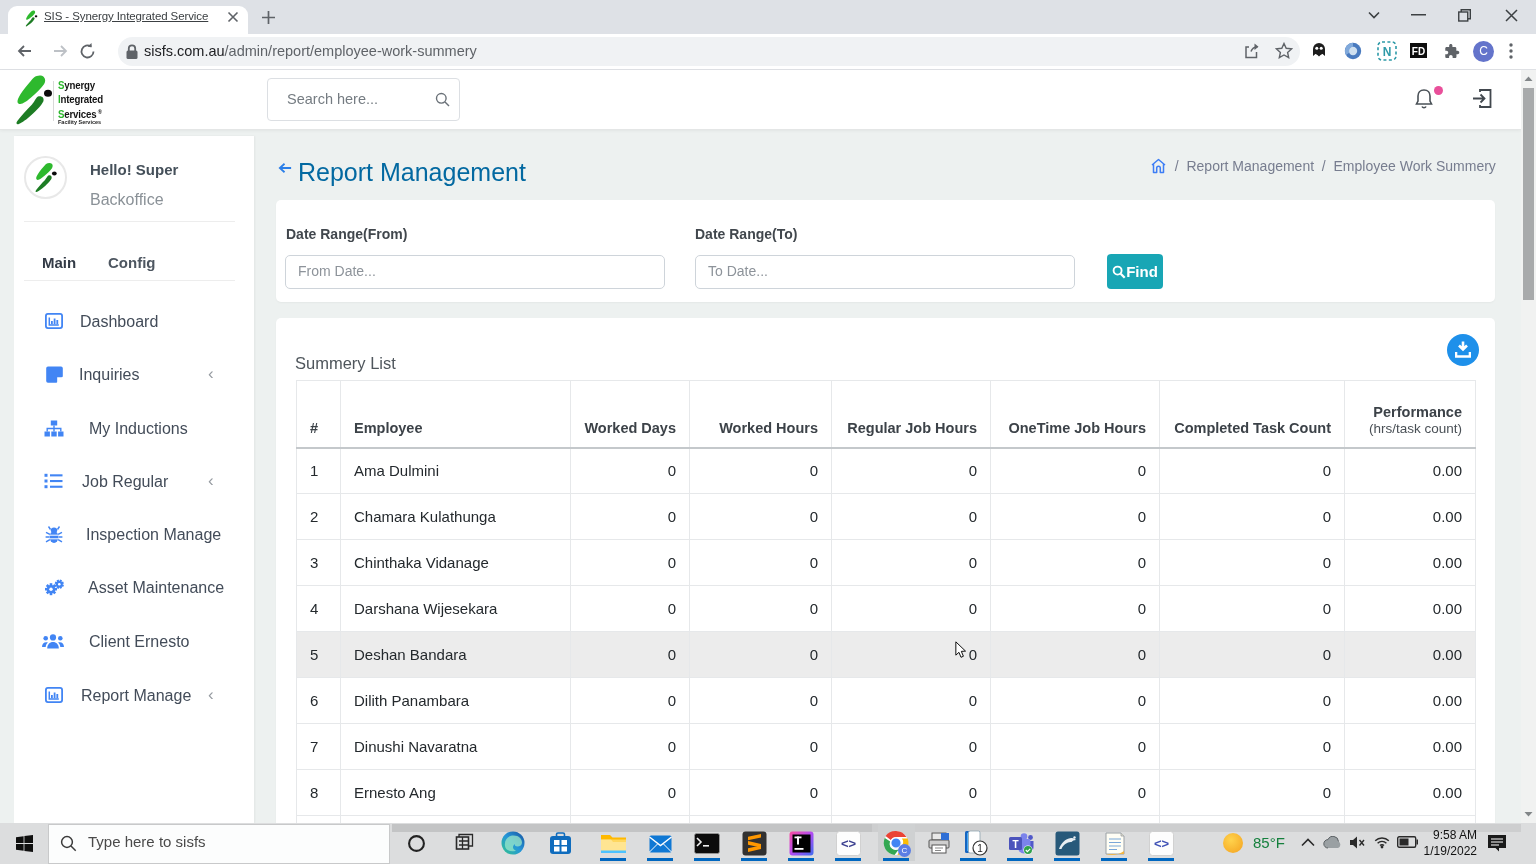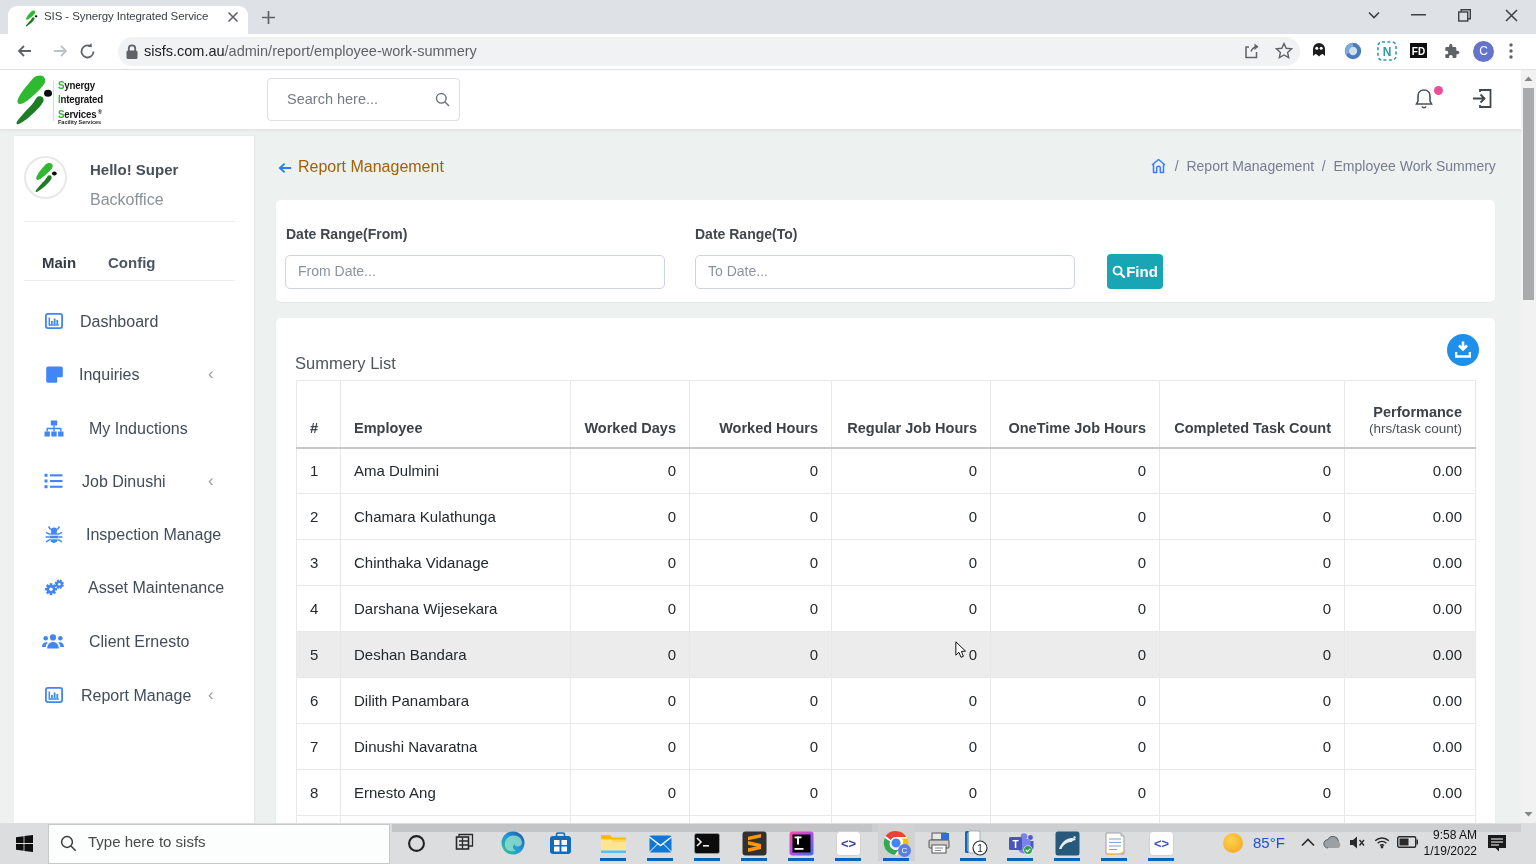--- a/index.html
+++ b/index.html
@@ -3,21 +3,21 @@
 <meta charset="utf-8">
 <style>
 * { margin:0; padding:0; box-sizing:border-box; }
 html,body { width:1536px; height:864px; overflow:hidden; font-family:"Liberation Sans", sans-serif; }
 body { position:relative; background:#edf1f0; }
 .abs { position:absolute; }
 
 
 #tabbar { left:0; top:0; width:1536px; height:34px; background:#dee1e6; }
 #tab { left:8px; top:6px; width:240px; height:28px; background:#fff; border-radius:9px 9px 0 0; }
-#tabtitle { left:44px; top:10px; font-size:11.5px; color:#3c4043; letter-spacing:-0.1px; }
+#tabtitle { left:44px; top:10px; font-size:11.5px; color:#3c4043; letter-spacing:-0.1px;text-decoration:underline; }
 .wctl { top:8px; color:#3c4043; }
 #toolbar { left:0; top:34px; width:1536px; height:36px; background:#ffffff; border-bottom:1px solid #dfe1e5; }
 #omnibox { left:118px; top:37px; width:1182px; height:29px; background:#f0f2f4; border-radius:15px; }
 #urltext { left:144px; top:43px; font-size:14.5px; color:#202124; }
 #urltext span { color:#5f6368; }
 
 
 #appheader { left:0; top:70px; width:1521px; height:60px; background:#fff; border-bottom:1px solid #e4e6e6; box-shadow:0 1px 3px rgba(0,0,0,0.05); }
 #logotext { left:58px; top:79px; font-size:10px; font-weight:bold; color:#141414; line-height:13.6px; letter-spacing:-0.2px; transform:scaleX(0.97); transform-origin:left top; }
 #logotext .g { color:#2eb82e; }
@@ -32,21 +32,21 @@
 #hello { left:90px; top:161px; font-size:15px; font-weight:bold; color:#45505a; }
 #backoffice { left:90px; top:183px; font-size:16px; color:#8a9197;margin-top:8px; }
 .sdiv { left:24px; width:211px; height:1px; background:#ededed; }
 #maintab { left:42px; top:254px; font-size:15px; font-weight:bold; color:#333b46; }
 #configtab { left:108px; top:254px; font-size:15px; font-weight:bold; color:#4d5660; }
 .mitem { left:0; font-size:16px; color:#434c59; }
 .mchev { left:209px; font-size:17px; color:#969ba1; margin-top:-2px; }
 
 
 #backarrow { left:277px; top:160px; }
-#pagetitle { left:298px; top:158px; font-size:16px; color:#a16207; }
+#pagetitle { left:298px; top:158px; font-size:25px; color:#0369a1; }
 #breadcrumb { top:159px; font-size:14px; color:#777d8f; white-space:nowrap; }
 .card { background:#fff; border-radius:5px; box-shadow:0 1px 2px rgba(0,0,0,0.04); }
 #filtercard { left:276px; top:200px; width:1219px; height:102px; }
 .flabel { top:226px; font-size:14px; font-weight:bold; color:#41474d; }
 .finput { top:255px; width:380px; height:34px; border:1px solid #ced4da; border-radius:5px; background:#fff; }
 .fph { top:263px; font-size:14px; color:#8d939a; }
 #findbtn { left:1107px; top:254px; width:56px; height:35px; background:#18a6b5; border-radius:4px; color:#fff; font-size:15px; text-align:center; line-height:35px;font-weight:bold; }
 #sumcard { left:276px; top:318px; width:1219px; height:546px; }
 #sumtitle { left:295px; top:341px; font-size:16.5px; color:#4f565c;margin-top:13px; }
 #dlbtn { left:1447px; top:334px; width:32px; height:32px; border-radius:50%; background:#1e90ea; }
@@ -228,21 +228,21 @@
   </svg>
 <div class="abs mitem" style="left:89px;top:420px">My Inductions</div>
 <svg class="abs" style="left:44px;top:473px" width="19" height="16" viewBox="0 0 19 16">
     <rect x="0.5" y="0.8" width="3" height="3" fill="#4285f4"></rect>
     <rect x="0.5" y="6.5" width="3" height="3" fill="#4285f4"></rect>
     <rect x="0.5" y="12.2" width="3" height="3" fill="#4285f4"></rect>
     <rect x="6" y="1.3" width="12.5" height="2.1" fill="#4285f4"></rect>
     <rect x="6" y="7" width="12.5" height="2.1" fill="#4285f4"></rect>
     <rect x="6" y="12.7" width="12.5" height="2.1" fill="#4285f4"></rect>
   </svg>
-<div class="abs mitem" style="left:82px;top:473px">Job Dinushi</div>
+<div class="abs mitem" style="left:82px;top:473px">Job Regular</div>
 <div class="abs mchev" style="left:208px;top:473px">‹</div>
 <svg class="abs" style="left:45px;top:525px" width="18" height="19" viewBox="0 0 18 19">
     <path d="M5.5,4.5 L3.5,1.5 M12.5,4.5 L14.5,1.5" stroke="#4285f4" stroke-width="1.4"></path>
     <ellipse cx="9" cy="5.2" rx="3.2" ry="2.6" fill="#4285f4"></ellipse>
     <ellipse cx="9" cy="12" rx="4.4" ry="6" fill="#4285f4"></ellipse>
     <path d="M4.9,9.3 L1,7.4 M4.5,12 L0.6,12 M4.9,14.7 L1,16.8 M13.1,9.3 L17,7.4 M13.5,12 L17.4,12 M13.1,14.7 L17,16.8" stroke="#4285f4" stroke-width="1.5"></path>
     <path d="M5,10.2 L13,10.2 M5,13.8 L13,13.8" stroke="#fff" stroke-width="1"></path>
   </svg>
 <div class="abs mitem" style="left:86px;top:526px">Inspection Manage</div>
 <svg class="abs" style="left:43px;top:579px" width="21" height="18" viewBox="0 0 21 18">
@@ -613,21 +613,21 @@
 
 <svg class="abs" style="left:1222px;top:832px" width="22" height="22" viewBox="0 0 22 22">
       <defs>
         <radialGradient id="sun" cx="0.4" cy="0.35" r="0.8">
           <stop offset="0" stop-color="#ffd34d"></stop>
           <stop offset="1" stop-color="#f5a623"></stop>
         </radialGradient>
       </defs>
       <circle cx="11" cy="11" r="10" fill="url(#sun)"></circle>
     </svg>
-<div class="abs" style="left:1253px;top:834px;font-size:15px;color:#1d4ed8;">85°F</div>
+<div class="abs" style="left:1253px;top:834px;font-size:15px;color:#15803d;">85°F</div>
 <svg class="abs" style="left:1301px;top:838px" width="14" height="9" viewBox="0 0 14 9">
       <path d="M1,7.5 L7,1.5 L13,7.5" stroke="#2a2a2a" stroke-width="1.6" fill="none"></path>
     </svg>
 <svg class="abs" style="left:1323px;top:836px" width="19" height="13" viewBox="0 0 19 13">
       <path d="M5,12 A4.2,4.2 0 0 1 5,3.6 A5.5,5.5 0 0 1 15.5,5.5 A3.6,3.6 0 0 1 15,12 Z" fill="#9aa0a3"></path>
       <path d="M5,12 A4.2,4.2 0 0 1 5,3.6 A5.5,5.5 0 0 1 15.5,5.5" fill="none" stroke="#5d6266" stroke-width="1"></path>
     </svg>
 <svg class="abs" style="left:1349px;top:835px" width="17" height="15" viewBox="0 0 17 15">
       <path d="M1,5 L4,5 L8,1.5 L8,13.5 L4,10 L1,10 Z" fill="#2a2a2a"></path>
       <path d="M10.5,5 L15,10.5 M15,5 L10.5,10.5" stroke="#2a2a2a" stroke-width="1.4"></path>

